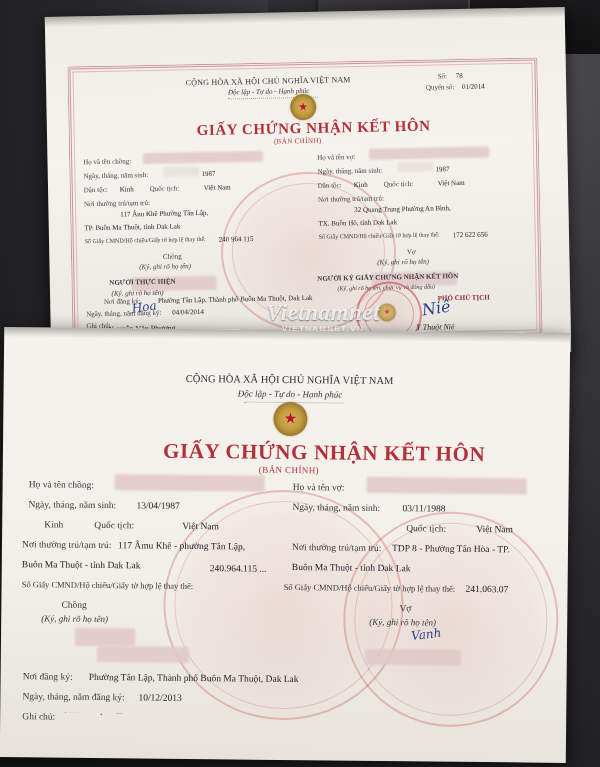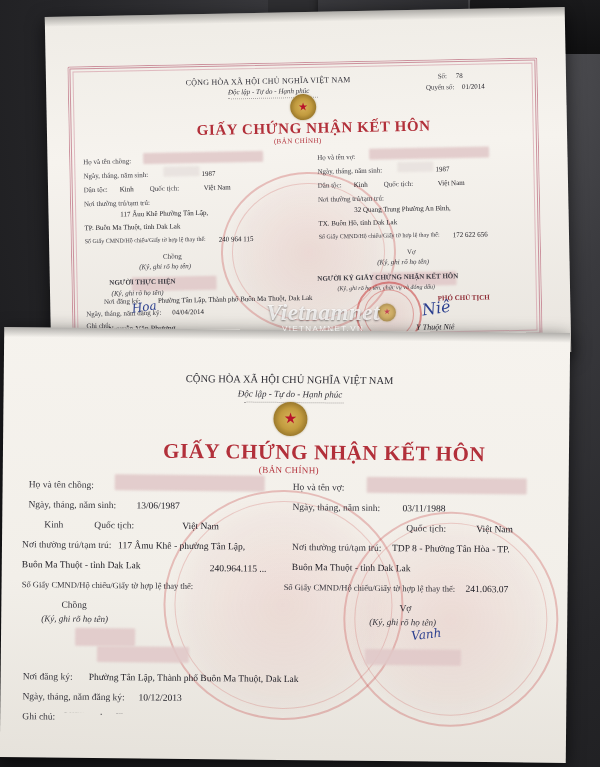--- a/index.html
+++ b/index.html
@@ -323,21 +323,21 @@
       <span class="star" style="font-size:15px;">★</span>
     </div>
 
     <div class="t title" style="left:148px; top:80px; font-size:21px;">GIẤY CHỨNG NHẬN KẾT HÔN</div>
     <div class="t subtitle" style="left:244px; top:105px; font-size:9px;">(BẢN CHÍNH)</div>
 
     <div class="t lbl-b" style="left:14px; top:122px;">Họ và tên chồng:</div>
     <div class="redact redact-pink" style="left:100px; top:116px; width:150px; height:16px;"></div>
 
     <div class="t lbl-b" style="left:14px; top:142px;">Ngày, tháng, năm sinh:</div>
-    <div class="t val-b" style="left:122px; top:142px;">13/06/1987</div>
+    <div class="t val-b" style="left:122px; top:142px;">13/04/1987</div>
 
     <div class="t lbl-b" style="left:30px; top:162px;">Kinh</div>
     <div class="t lbl-b" style="left:80px; top:162px;">Quốc tịch:</div>
     <div class="t val-b" style="left:168px; top:162px;">Việt Nam</div>
 
     <div class="t lbl-b" style="left:8px; top:182px;">Nơi thường trú/tạm trú:</div>
     <div class="t val-b" style="left:104px; top:182px;">117 Âmu Khê - phường Tân Lập,</div>
     <div class="t val-b" style="left:8px; top:202px;">Buôn Ma Thuột - tỉnh Dak Lak</div>
 
     <div class="t lbl-b" style="left:8px; top:222px; font-size:8.5px;">Số Giấy CMND/Hộ chiếu/Giấy tờ hợp lệ thay thế:</div>

